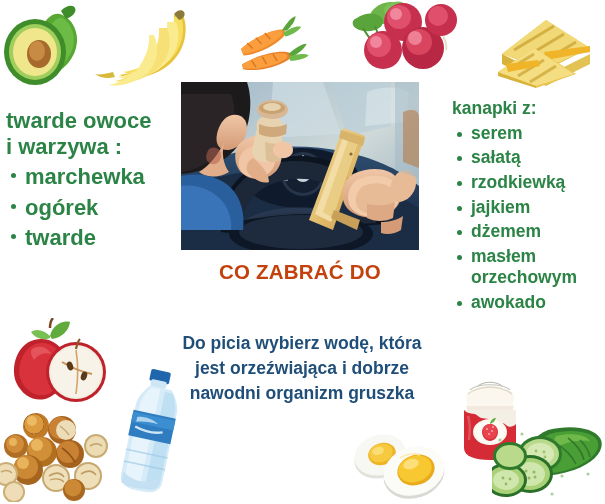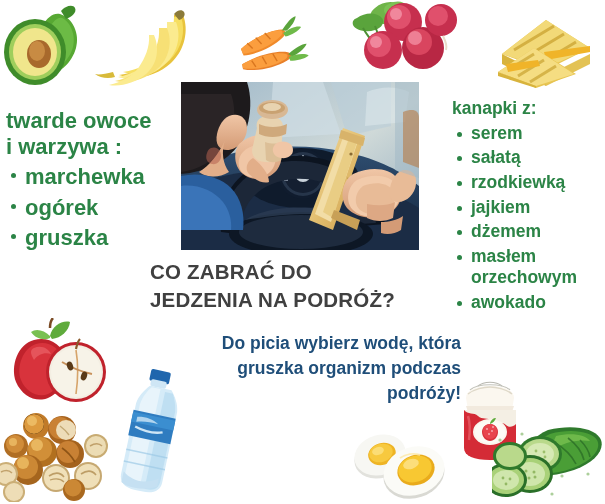--- a/index.html
+++ b/index.html
@@ -22,25 +22,25 @@
   .bullets{margin:2px 0 0 0;padding:0;list-style:none;}
   .bullets li{position:relative;padding-left:19px;margin-top:5px;white-space:nowrap;}
   .bullets li:before{
     content:"";position:absolute;left:5px;top:9px;width:5px;height:5px;
     border-radius:50%;background:#2b8446;
   }
   .list-right .bullets li{margin-top:4px;}
   .cont{padding-left:19px;margin-top:1px;white-space:nowrap;}
 
   .title{
-    position:absolute;left:150px;top:258px;width:300px;text-align:left;
-    color:#404040;font-weight:bold;font-size:20.5px;line-height:1.35;letter-spacing:.2px;
+    position:absolute;left:150px;top:258px;width:300px;text-align:center;
+    color:#c2410c;font-weight:bold;font-size:20.5px;line-height:1.35;letter-spacing:.2px;
   }
   .para{
-    position:absolute;left:143px;top:331px;width:318px;text-align:right;
+    position:absolute;left:143px;top:331px;width:318px;text-align:center;
     color:#1f4e79;font-weight:bold;font-size:17.5px;line-height:1.42;
   }
 
   
   .photo{position:absolute;left:181px;top:82px;width:238px;height:168px;overflow:hidden;background:#19314e;}
   .photo svg{display:block;width:238px;height:168px;}
 
   
   .art{position:absolute;}
   .art svg{display:block;width:100%;height:100%;}
@@ -227,21 +227,21 @@
       <path d="M222 30c10-4 16-2 16 6v50l-16-6z" fill="#b8743a" opacity=".55"></path>
     </svg>
   </div>
 
   <div class="list-left">
     <div class="lhead">twarde owoce
 i warzywa :</div>
     <ul class="bullets">
       <li>marchewka</li>
       <li>ogórek</li>
-      <li>gruszka</li>
+      <li>twarde</li>
     </ul>
   </div>
 
   <div class="list-right">
     <div class="lhead">kanapki z:</div>
     <ul class="bullets">
       <li>serem</li>
       <li>sałatą</li>
       <li>rzodkiewką</li>
       <li>jajkiem</li>
@@ -249,27 +249,26 @@
       <li>masłem</li>
     </ul>
     <div class="cont">orzechowym</div>
     <ul class="bullets">
       <li>awokado</li>
     </ul>
   </div>
 
   <div class="title">
     <div>CO ZABRAĆ DO</div>
-    <div>JEDZENIA NA PODRÓŻ?</div>
   </div>
 
   <div class="para">
     <div>Do picia wybierz wodę, która</div>
-    <div>gruszka organizm podczas</div>
-    <div>podróży!</div>
+    <div>jest orzeźwiająca i dobrze</div>
+    <div>nawodni organizm gruszka</div>
   </div>
 
   <div class="art a-apple">
     <svg viewBox="0 0 104 92">
       <path d="M28 22c14-4 28 4 32 18 4 16-4 34-18 40-12 5-26-2-32-16-6-16 2-38 18-42z" fill="#c0222c"></path>
       <path d="M30 26c12-4 24 4 27 16 3 14-4 29-15 34-10 4-22-2-27-14-5-13 2-32 15-36z" fill="#d8333c"></path>
       <path d="M28 30c7-3 14 0 17 6-6-2-13 0-17 6-4-7-4-10 0-12z" fill="#ef6a6f" opacity=".6"></path>
       <path d="M44 18c2-10 12-16 20-14-1 9-9 16-18 17z" fill="#5fab3c"></path>
       <path d="M44 18c-6-6-14-8-19-4 4 6 12 9 19 6z" fill="#79c052"></path>
       <path d="M44 10c0-5 1-8 3-10" stroke="#7a4a24" stroke-width="2.5" fill="none"></path>

